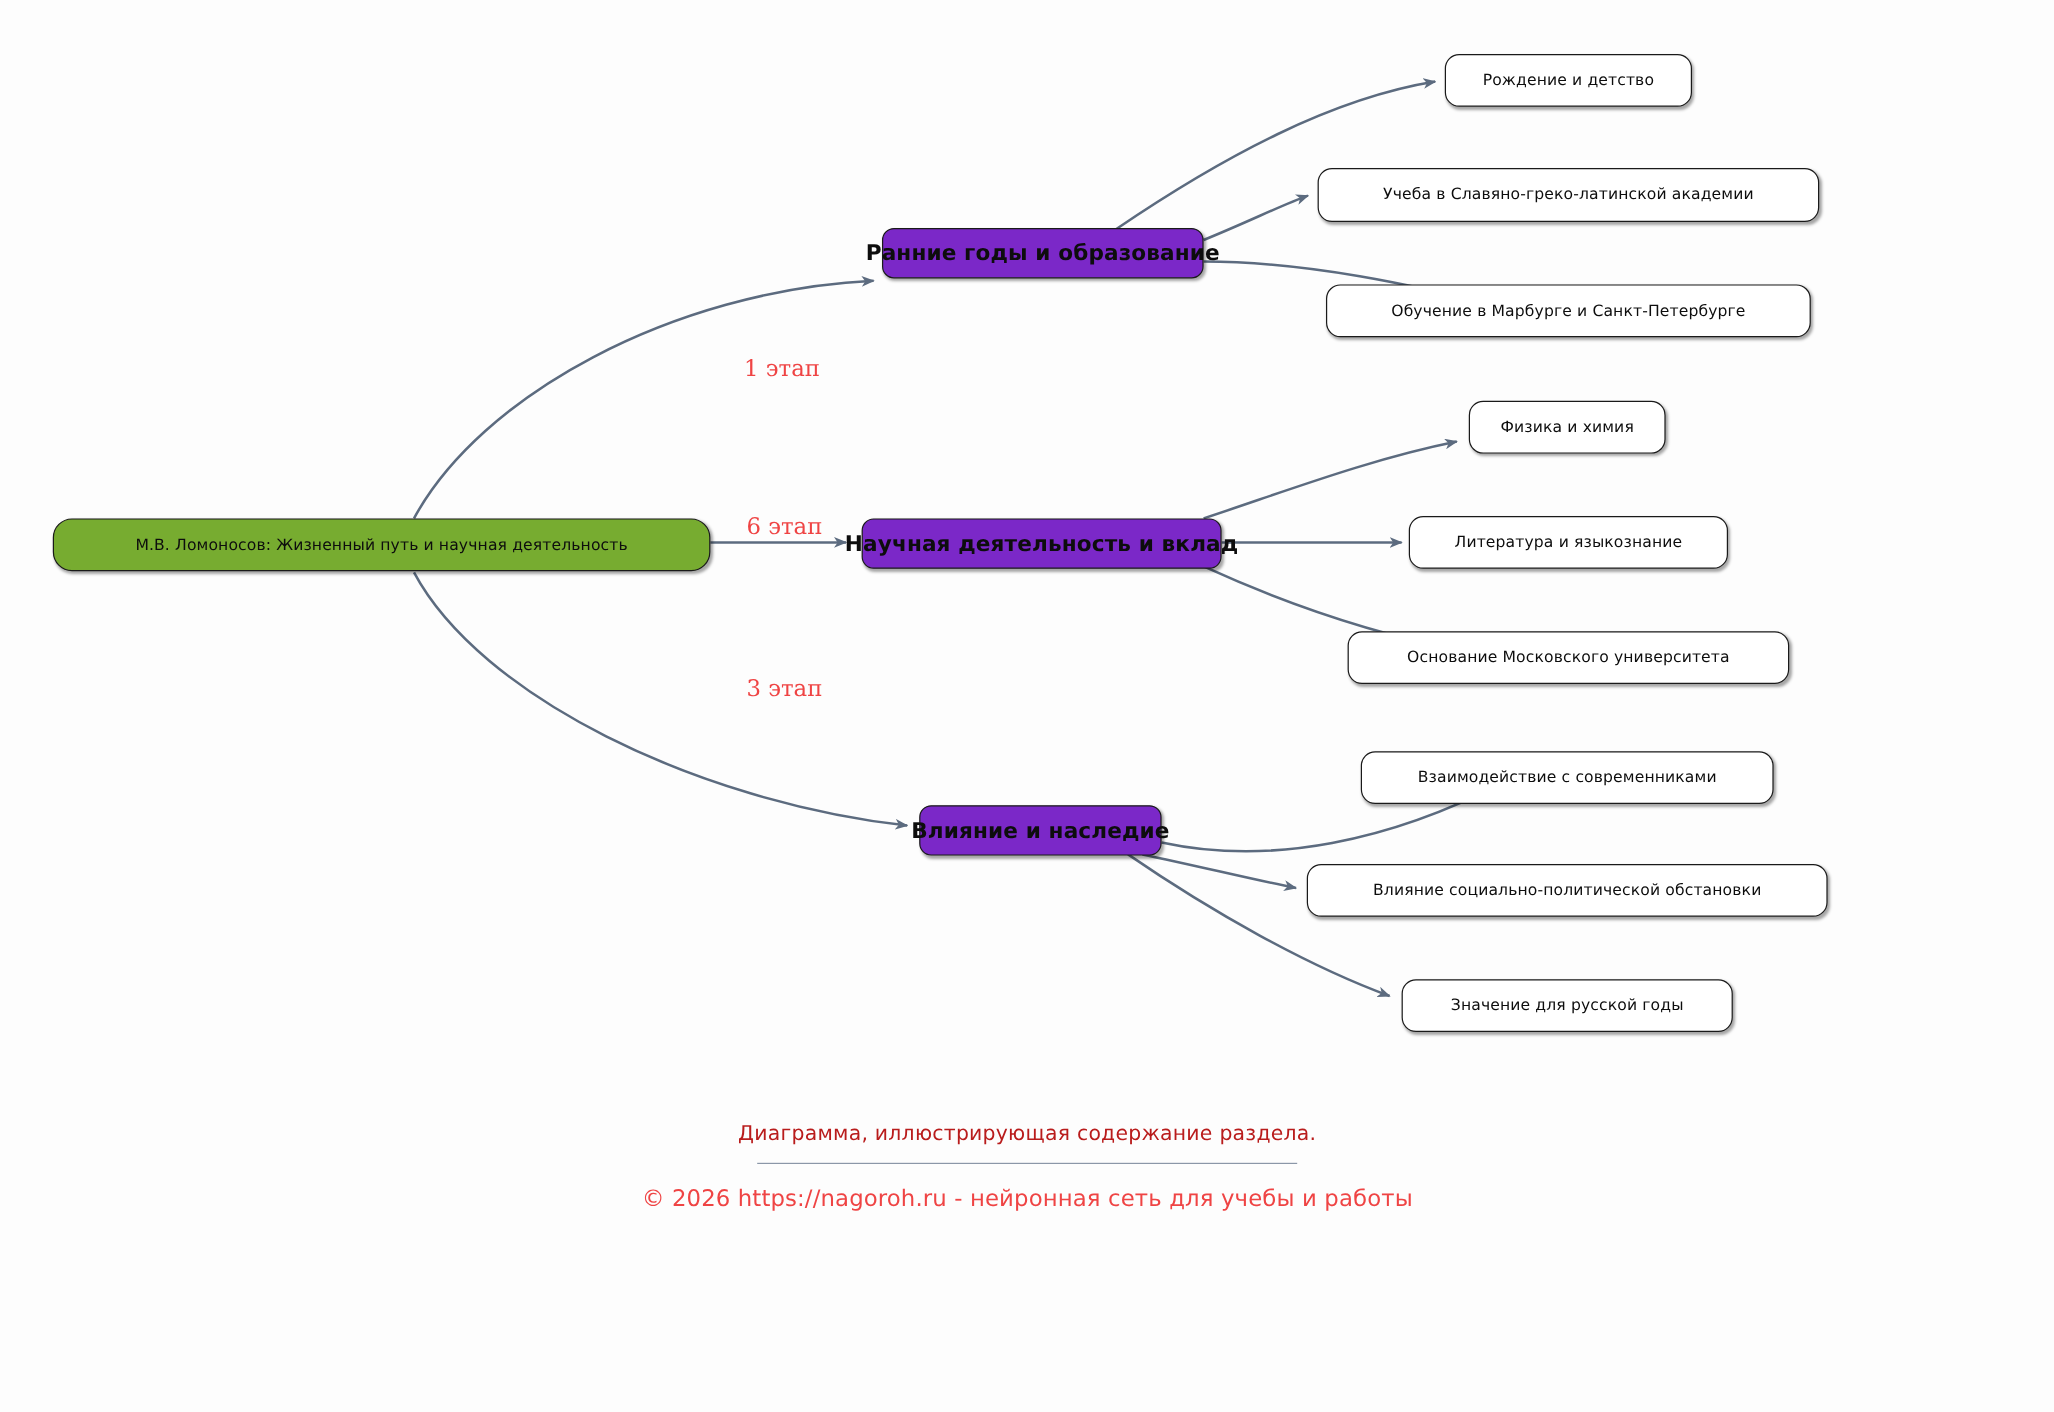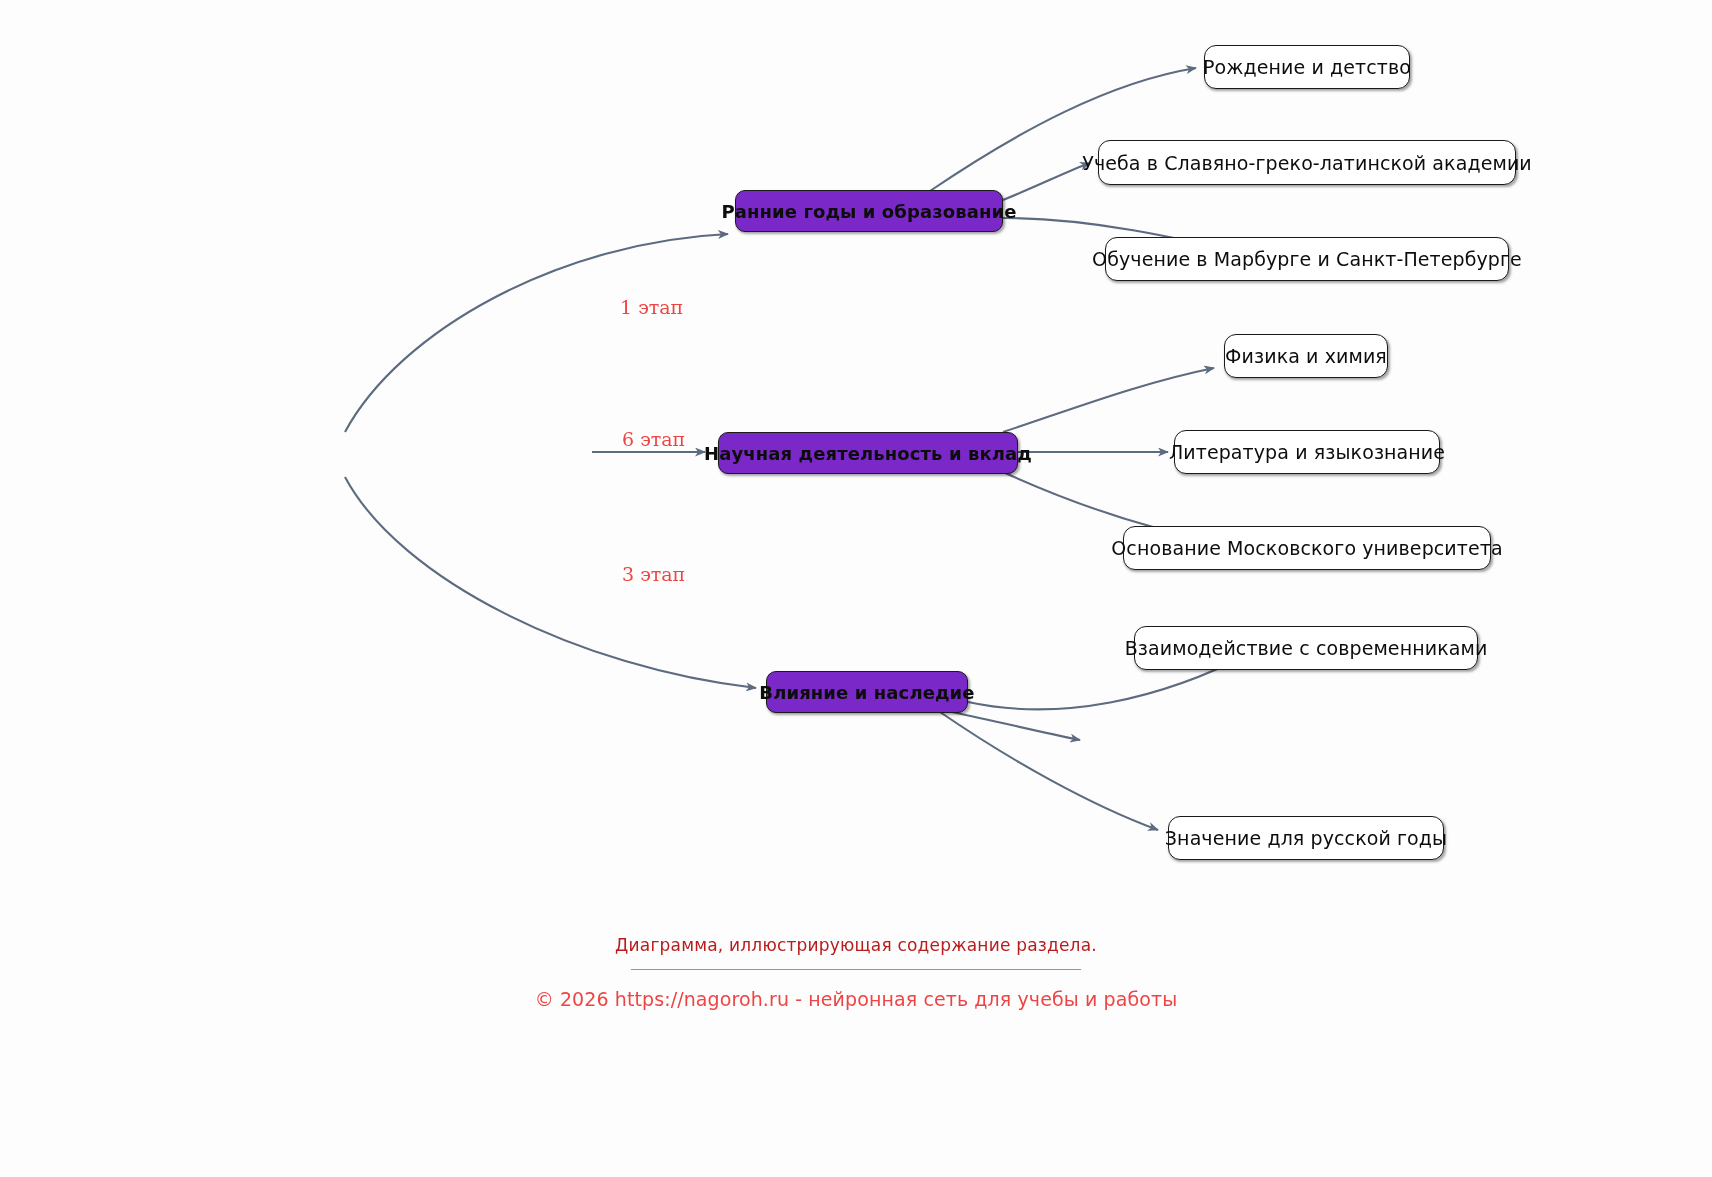--- a/index.html
+++ b/index.html
@@ -27,21 +27,21 @@
     pointer-events: none;
   }
   .node {
     position: absolute;
     box-sizing: border-box;
     display: flex;
     align-items: center;
     justify-content: center;
     white-space: nowrap;
     font-family: "DejaVu Sans", sans-serif;
-    font-size: 19px;
+    font-size: 13px;
     color: #0d0d0d;
     border-radius: 14px;
     letter-spacing: 0.1px;
   }
   .node-root {
     background: #77ac30;
     border: 1.6px solid #1a1a1a;
     border-radius: 16px;
     box-shadow: 1.5px 2px 2.5px rgba(0,0,0,0.35);
     padding: 0 16px;
@@ -122,20 +122,23 @@
       <path d="M1003,432 C1070,410 1140,383 1214,368"></path>
       <path d="M1018,452 L1168,452"></path>
       <path d="M1003,472 C1060,498 1130,525 1216,542"></path>
 
       <path d="M968,702 C1060,722 1160,700 1253,652"></path>
       <path d="M952,712 C1000,722 1040,732 1080,740"></path>
       <path d="M940,712 C1010,760 1090,805 1158,830"></path>
     </g>
   </svg>
 
+  <div class="node node-root" style="left:44px; top:432px; width:548px; height:44px;">
+    <span>М.В. Ломоносов: Жизненный путь и научная деятельность</span>
+  </div>
 
   <div class="edge-label" style="left:620px; top:296px;">1 этап</div>
   <div class="edge-label" style="left:622px; top:428px;">6 этап</div>
   <div class="edge-label" style="left:622px; top:563px;">3 этап</div>
 
   <div class="node node-branch" style="left:735px; top:190px; width:268px; height:42px;">
     <span>Ранние годы и образование</span>
   </div>
 
   <div class="node node-leaf" style="left:1204px; top:45px; width:206px; height:44px;">
@@ -162,20 +165,23 @@
     <span>Основание Московского университета</span>
   </div>
 
   <div class="node node-branch" style="left:766px; top:671px; width:202px; height:42px;">
     <span>Влияние и наследие</span>
   </div>
 
   <div class="node node-leaf" style="left:1134px; top:626px; width:344px; height:44px;">
     <span>Взаимодействие с современниками</span>
   </div>
+  <div class="node node-leaf" style="left:1089px; top:720px; width:434px; height:44px;">
+    <span>Влияние социально-политической обстановки</span>
+  </div>
   <div class="node node-leaf" style="left:1168px; top:816px; width:276px; height:44px;">
     <span>Значение для русской годы</span>
   </div>
 
   <div id="footer" style="top:935px;">
     <div class="footer-caption">Диаграмма, иллюстрирующая содержание раздела.</div>
     <div class="footer-rule"></div>
     <div class="footer-copy">© 2026 https://nagoroh.ru - нейронная сеть для учебы и работы</div>
   </div>
 

